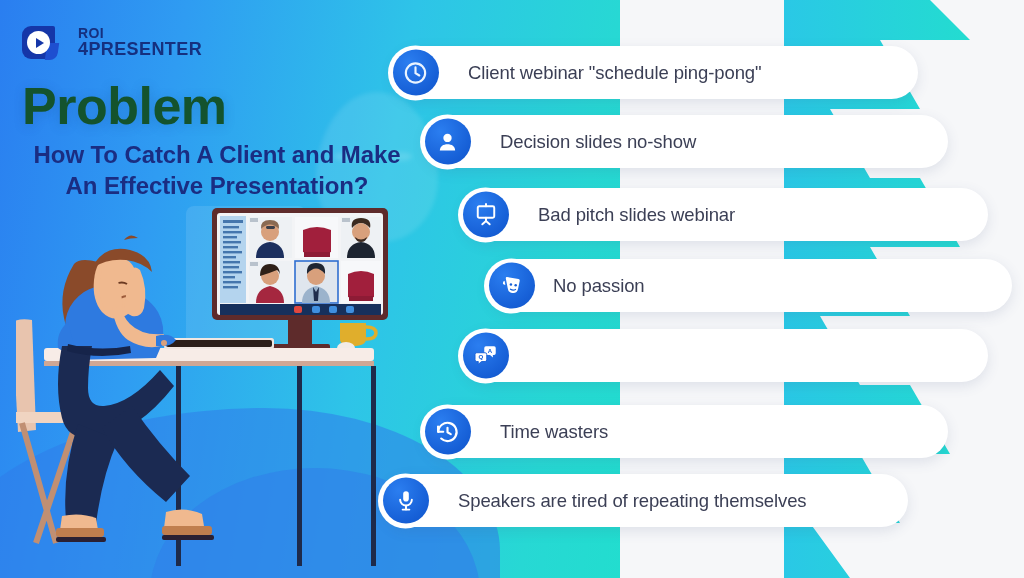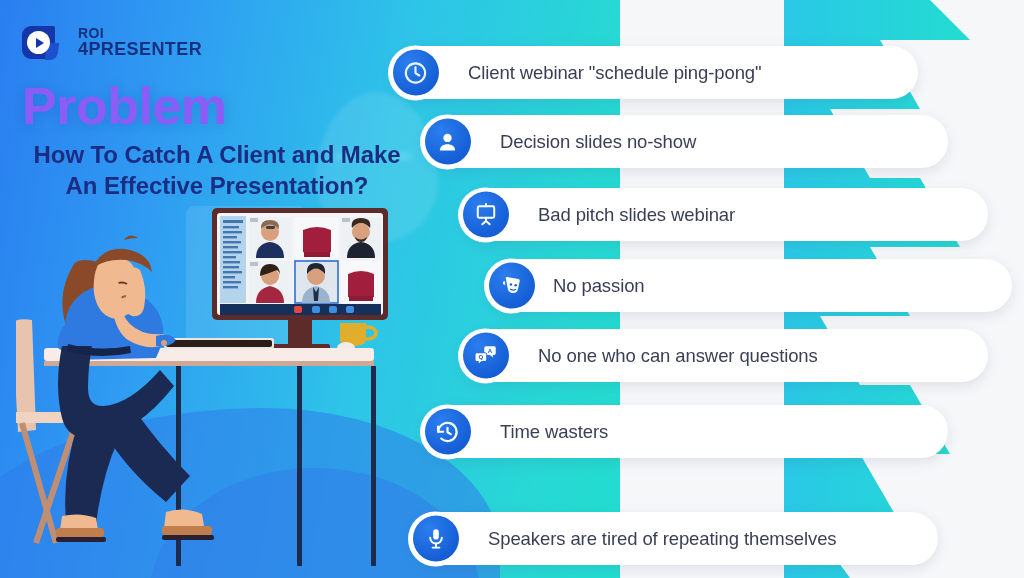--- a/index.html
+++ b/index.html
@@ -47,21 +47,21 @@
     background:#fff;display:flex;align-items:center;justify-content:center;}
   .logo-tri{width:0;height:0;border-left:8px solid #1536a8;border-top:5px solid transparent;
     border-bottom:5px solid transparent;margin-left:3px;}
   .logo-txt{line-height:1.02;color:#15307f;font-weight:bold;letter-spacing:.4px;}
   .logo-l1{font-size:14px;}
   .logo-l2{font-size:18px;}
 
   
   .title{
     position:absolute;left:22px;top:76px;
-    font-size:52px;font-weight:bold;color:#8b5cf6;letter-spacing:-0.5px;
+    font-size:52px;font-weight:bold;color:#14532d;letter-spacing:-0.5px;
     text-shadow:0 2px 12px rgba(20,60,140,.22);
   }
   .subtitle{
     position:absolute;left:22px;top:140px;width:390px;
     font-size:24px;font-weight:bold;color:#1a2d82;line-height:1.28;
     letter-spacing:-0.1px;
     text-align:center;
   }
 
   
@@ -337,21 +337,20 @@
           <circle cx="11" cy="11" r="1.15" fill="#165fd6"></circle>
           <circle cx="15.4" cy="11.7" r="1.15" fill="#165fd6"></circle>
           <path d="M10.6 15.4 q2.3 1.6 4.6 .3" stroke="#165fd6" stroke-width="1.2" fill="none" stroke-linecap="round"></path>
           <path d="M5.1 7.6 q-1.9 .6 -1.4 2.4 q.5 1.8 2.2 1.3z" fill="#ffffff"></path>
         </svg>
       </div>
     </div>
   </div>
 
   <div class="pill" style="left:462px;top:329px;width:526px;">
-    <span class="pill-label" style="margin-left:76px;">No one who can answer questions</span>
     <div class="icon-wrap" style="left:-4px;">
       <div class="icon-circle">
         <svg width="27" height="27" viewBox="0 0 24 24">
           <path d="M12.4 3.4h7.2a1.5 1.5 0 0 1 1.5 1.5v4.6a1.5 1.5 0 0 1-1.5 1.5h-1.1l.1 2.3-2.6-2.3h-3.6a1.5 1.5 0 0 1-1.5-1.5V4.9a1.5 1.5 0 0 1 1.5-1.5z" fill="#ffffff"></path>
           <text x="16" y="9.1" font-family="Liberation Sans, sans-serif" font-size="5.4" font-weight="bold" fill="#165fd6" text-anchor="middle">A</text>
           <path d="M4.2 9.1h7.4a1.5 1.5 0 0 1 1.5 1.5v4.8a1.5 1.5 0 0 1-1.5 1.5H8.5l-3 2.5.1-2.5H4.2a1.5 1.5 0 0 1-1.5-1.5v-4.8a1.5 1.5 0 0 1 1.5-1.5z" fill="#ffffff" stroke="#165fd6" stroke-width=".8"></path>
           <text x="7.9" y="15" font-family="Liberation Sans, sans-serif" font-size="5.4" font-weight="bold" fill="#165fd6" text-anchor="middle">Q</text>
         </svg>
       </div>
     </div>
@@ -363,21 +362,21 @@
       <div class="icon-circle">
         <svg width="27" height="27" viewBox="0 0 24 24" fill="none" stroke="#ffffff" stroke-width="1.9" stroke-linecap="round" stroke-linejoin="round">
           <path d="M3.9 12a8.1 8.1 0 1 1 2.5 5.8"></path>
           <path d="M3.6 7.2v4.6h4.6"></path>
           <path d="M12 8.2v4l2.9 1.7"></path>
         </svg>
       </div>
     </div>
   </div>
 
-  <div class="pill" style="left:412px;top:474px;width:526px;margin-top:38px;">
+  <div class="pill" style="left:382px;top:474px;width:526px;">
     <span class="pill-label" style="margin-left:76px;">Speakers are tired of repeating themselves</span>
     <div class="icon-wrap" style="left:-4px;">
       <div class="icon-circle">
         <svg width="26" height="26" viewBox="0 0 24 24">
           <rect x="9.4" y="3.4" width="5.2" height="9.6" rx="2.6" fill="#ffffff"></rect>
           <path d="M6.6 11.3a5.4 5.4 0 0 0 10.8 0" stroke="#ffffff" stroke-width="1.8" fill="none" stroke-linecap="round"></path>
           <path d="M12 16.8v3.4" stroke="#ffffff" stroke-width="1.8" stroke-linecap="round"></path>
           <path d="M8.9 20.4h6.2" stroke="#ffffff" stroke-width="1.8" stroke-linecap="round"></path>
         </svg>
       </div>

